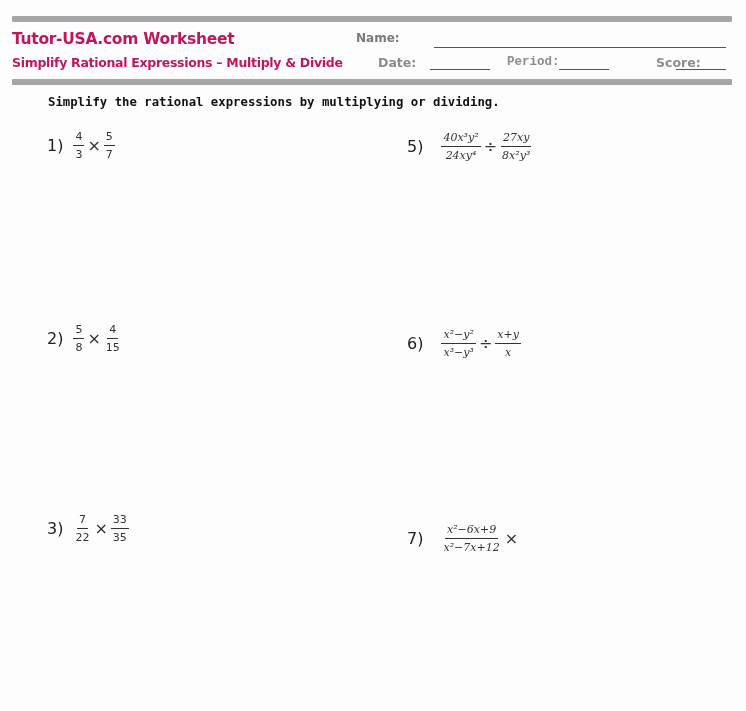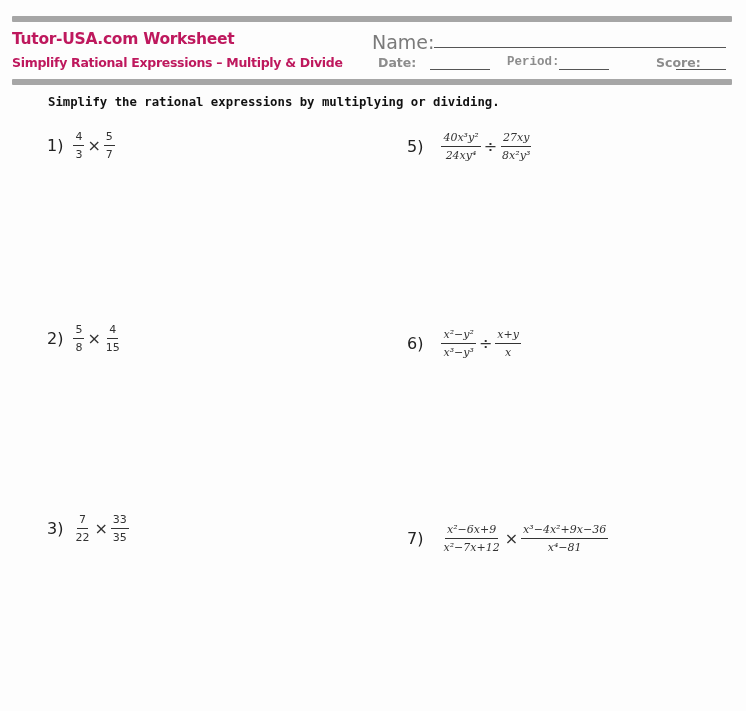--- a/index.html
+++ b/index.html
@@ -6,21 +6,21 @@
     body {
       width: 746px; height: 711px; background: #fdfdfd; position: relative; overflow: hidden;
       font-family: "DejaVu Sans", sans-serif; color: #111;
     }
     .bar { position: absolute; left: 12px; width: 720px; height: 6px; background: #a6a6a6; border-radius: 1px; }
     .bar.top { top: 16px; }
     .bar.bottom { top: 79px; }
     .hdr { position: absolute; color: #be185d; font-family: "DejaVu Sans", sans-serif; font-weight: bold; white-space: nowrap; }
     .title { left: 12px; top: 30px; font-size: 15.5px; letter-spacing: -0.3px; }
     .subtitle { left: 12px; top: 55px; font-size: 12.5px; letter-spacing: -0.3px; }
-    .name-label { left: 372px; top: 31px; font-size: 19px; font-weight: normal; color: #7a7a7a; }
+    .name-label { left: 356px; top: 31px; font-size: 12px; font-weight: bold; color: #7a7a7a; }
     .name-line { position: absolute; left: 434px; top: 47px; width: 292px; height: 1px; background: #555; }
     .small-label { top: 55px; font-size: 12.5px; color: #8c8c8c; text-align: right; }
     .date-label { left: 378px; }
     .date-line { position: absolute; left: 430px; top: 69px; width: 60px; height: 1px; background: #555; }
     .period-label { left: 507px; font-family: Liberation Mono, monospace; }
     .period-line { position: absolute; left: 559px; top: 69px; width: 50px; height: 1px; background: #555; }
     .score-label { left: 656px; }
     .score-line { position: absolute; left: 676px; top: 69px; width: 50px; height: 1px; background: #555; }
     .instructions {
       position: absolute; left: 12px; top: 95px; font-family: "DejaVu Sans Mono", monospace;
@@ -123,17 +123,13 @@
   </span>
 </div>
 
 <div class="problem" style="left:407px; top:523px;">
   <span class="pnum" style="margin-right:18px;">7)</span>
   <span class="frac alg">
     <span class="num">x²−6x+9</span>
     <span class="den">x²−7x+12</span>
   </span>
   <span class="op">×</span>
-  <span class="frac alg">
-    <span class="num">x³−4x²+9x−36</span>
-    <span class="den">x⁴−81</span>
-  </span>
 </div>
 
 </body></html>

